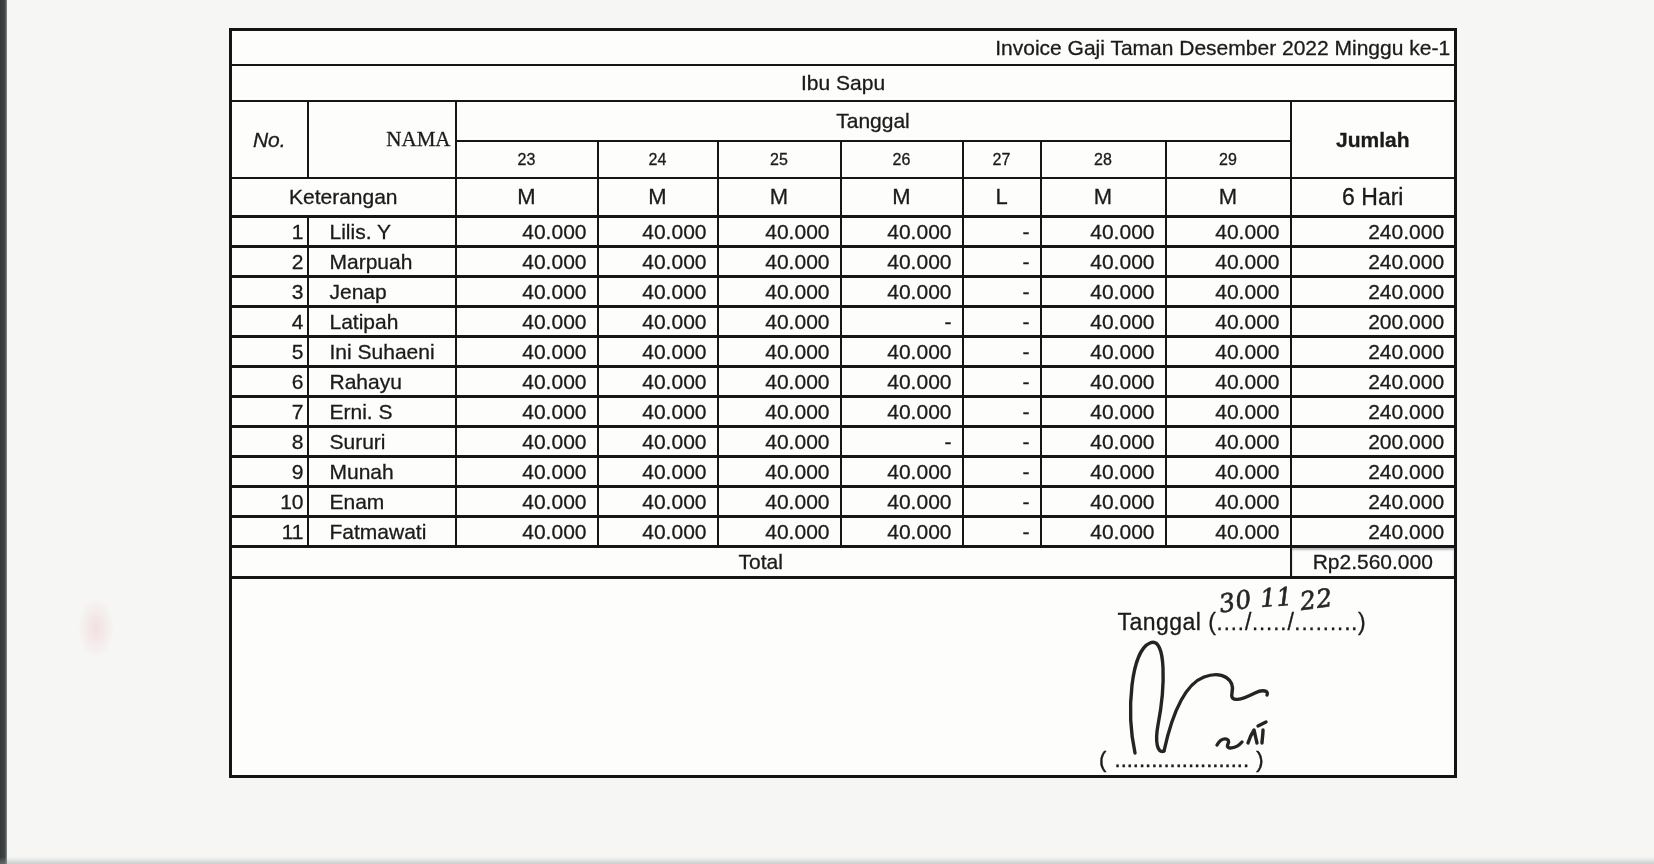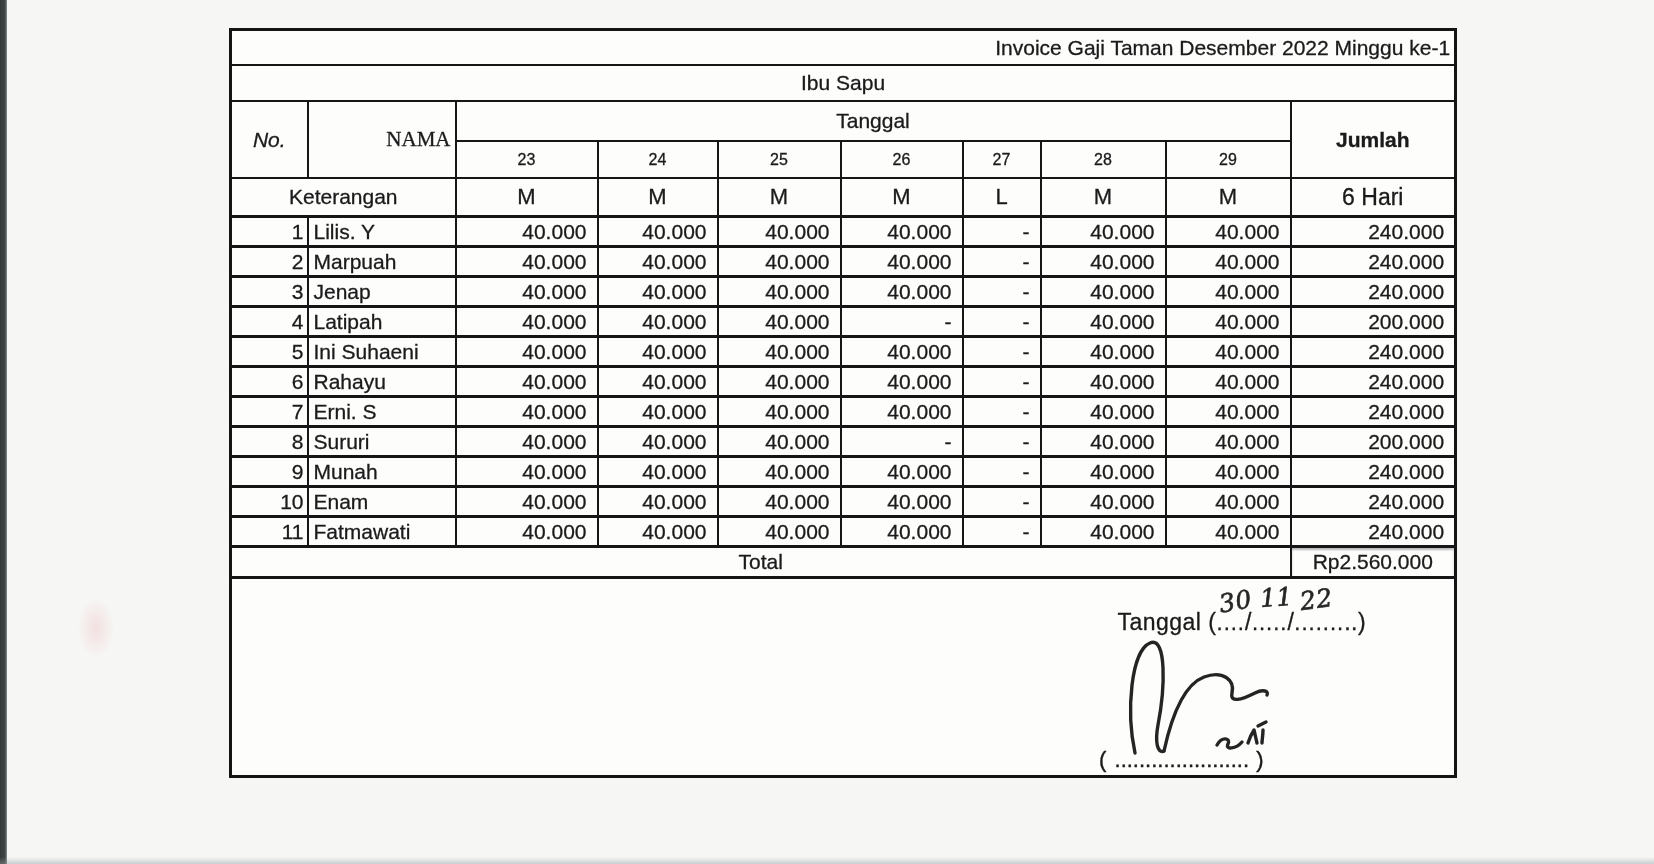--- a/index.html
+++ b/index.html
@@ -39,21 +39,21 @@
   td.hdr-no{font-size:21px;text-align:center;font-style:italic;}
   td.hdr-nama{font-size:24px;text-align:right;font-family:Liberation Serif, serif;}
   td.hdr-tanggal{height:38px;font-size:26px;text-align:center;}
   td.hdr-jumlah{font-size:21px;text-align:center;font-weight:bold;}
   tr.dates-row td{height:35px;font-size:16px;text-align:center;}
   tr.ket-row td{height:36px;font-size:21px;text-align:center;border-bottom-width:3px;}
   tr.ket-row td.code{font-size:22px;}
   tr.ket-row td.hari{font-size:23px;}
   tr.data-row td{height:27px;border-top-width:3px;border-bottom-width:3px;}
   tr.data-row td.num{text-align:right;padding-right:3px;}
-  tr.data-row td.name-col{text-align:left;padding-left:5px;}
+  tr.data-row td.name-col{text-align:left;padding-left:21px;}
   tr.data-row td.val{text-align:right;padding-right:10px;}
   td.shaded{
     background-image:linear-gradient(#b6b6ba,#b6b6ba);
     background-repeat:no-repeat;
     background-position:3px 3px;
     background-size:calc(100% - 16px) calc(100% - 7px);
   }
   tr.total-row td{height:28px;}
   td.total-label{text-align:center;font-size:22px;border-radius:15px;}
   td.total-value{

